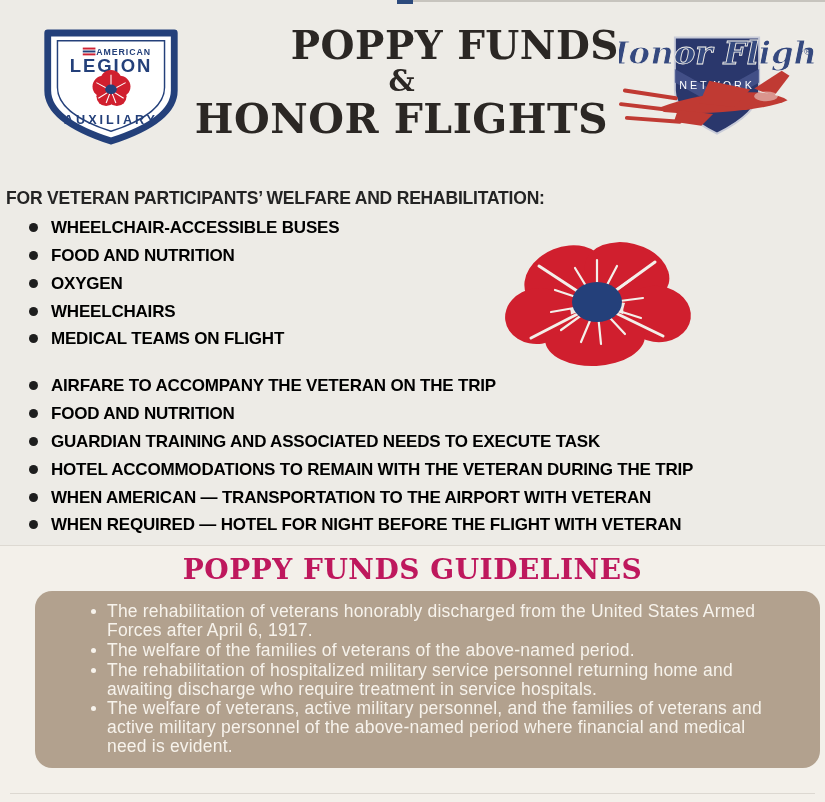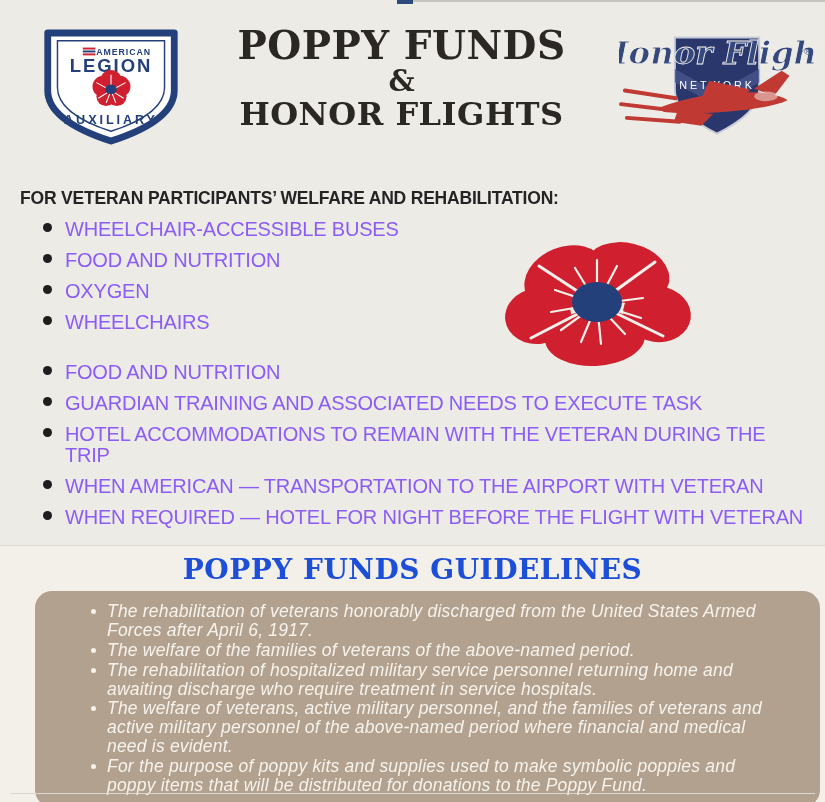--- a/index.html
+++ b/index.html
@@ -14,65 +14,65 @@
   .top-hairline { position:absolute; top:0; left:412px; right:0; height:2px; background:#c7c4be; }
   .top-dash     { position:absolute; top:0; left:397px; width:16px; height:4px; background:#2c4a7c; }
 
   
   .header { position:relative; display:flex; align-items:flex-start; padding:26px 10px 0 38px; }
   .legion-logo { flex:0 0 auto; }
   .title-block {
     flex:1 1 auto; text-align:center; margin-top:0;
     font-family:"DejaVu Serif", serif; font-weight:bold; color:#2b2724;
   }
-  .title-line1 { font-size:39px; line-height:1.02; letter-spacing:0.5px; }
+  .title-line1 { font-size:39px; line-height:1.02; letter-spacing:0.5px;text-align:right; }
   .title-amp   { font-size:29px; line-height:1.1; }
-  .title-line2 { font-size:32px; line-height:1.05; letter-spacing:0.5px; }
+  .title-line2 { font-size:41px; line-height:1.05; letter-spacing:0.5px; }
   .hf-logo { flex:0 0 auto; margin-top:-14px; }
 
   
-  .section { padding-left:20px; padding-right:20px; }
+  .section { padding-left:6px; padding-right:20px; }
   .sec-veteran { margin-top:20px; }
   .sec-guardian { margin-top:29px; }
   .sec-heading {
     font-weight:bold; font-size:17.5px; color:#242424; letter-spacing:-0.2px;
   }
   ul.bullets { list-style:none; margin:10px 0 0 0; padding:0; }
   ul.bullets li {
     position:relative; padding-left:45px; margin-bottom:10px;
-    font-size:20px; color:#8b5cf6; letter-spacing:-0.2px; line-height:1.05;
+    font-size:17px; color:#000000; letter-spacing:-0.2px; line-height:1.05;font-weight:bold;
   }
   ul.bullets li::before {
     content:""; position:absolute; left:23px; top:4px;
     width:9px; height:9px; border-radius:50%; background:#1e1e1e;
   }
 
   
   .poppy-art { position:absolute; left:495px; top:226px; }
 
   
   .guidelines-band {
     position:absolute; left:0; right:0; top:545px; bottom:0;
     background:#f3f0ea; border-top:1px solid #ddd9d2;
   }
   .guidelines-heading {
     margin:7px 0 5px 0; text-align:center;
     font-family:"DejaVu Serif", serif; font-weight:bold;
-    font-size:28px; color:#1d4ed8; letter-spacing:0.5px;
+    font-size:28px; color:#be185d; letter-spacing:0.5px;
   }
   .tan-box {
     margin-left:35px; width:785px; box-sizing:border-box;
     background:#b2a18e; border-radius:17px;
     padding:11px 30px 11px 48px;
     color:#f7f3ec;
   }
   .tan-box ul { list-style:none; margin:0; padding:0; }
   .tan-box li {
     position:relative; padding-left:24px; max-width:672px;
-    font-size:17.5px; line-height:1.08; letter-spacing:0.2px; margin-bottom:1px;font-style:italic;
+    font-size:17.5px; line-height:1.08; letter-spacing:0.2px; margin-bottom:1px;
   }
   .tan-box li::before {
     content:""; position:absolute; left:8px; top:7px;
     width:5px; height:5px; border-radius:50%; background:#f7f3ec;
   }
   .bottom-hairline { position:absolute; left:10px; right:10px; top:247px; height:1px; background:#dcd8d1; }
 </style>
 </head>
 <body>
 
@@ -143,20 +143,21 @@
     </div>
   </div>
 
   <div class="section sec-veteran">
     <div class="sec-heading">FOR VETERAN PARTICIPANTS’ WELFARE AND REHABILITATION:</div>
     <ul class="bullets">
       <li>WHEELCHAIR-ACCESSIBLE BUSES</li>
       <li>FOOD AND NUTRITION</li>
       <li>OXYGEN</li>
       <li>WHEELCHAIRS</li>
+      <li>MEDICAL TEAMS ON FLIGHT</li>
     </ul>
   </div>
 
   <div class="poppy-art">
     <svg width="205" height="150" viewBox="0 0 205 150">
       <g fill="#d01f2e">
         <ellipse cx="70" cy="52" rx="42" ry="31" transform="rotate(-22 70 52)"></ellipse>
         <ellipse cx="132" cy="47" rx="43" ry="30" transform="rotate(14 132 47)"></ellipse>
         <ellipse cx="43" cy="90" rx="33" ry="28" transform="rotate(-8 43 90)"></ellipse>
         <ellipse cx="162" cy="88" rx="34" ry="28" transform="rotate(8 162 88)"></ellipse>
@@ -181,34 +182,34 @@
           <line x1="102" y1="78" x2="44" y2="40"></line>
         <line x1="102" y1="78" x2="36" y2="112"></line>
           <line x1="102" y1="78" x2="168" y2="110"></line>
       </g>
       <ellipse cx="102" cy="76" rx="25" ry="20" fill="#24407a"></ellipse>
     </svg>
   </div>
 
   <div class="section sec-guardian">
     <ul class="bullets">
+      <li>AIRFARE TO ACCOMPANY THE VETERAN ON THE TRIP</li>
       <li>FOOD AND NUTRITION</li>
       <li>GUARDIAN TRAINING AND ASSOCIATED NEEDS TO EXECUTE TASK</li>
       <li>HOTEL ACCOMMODATIONS TO REMAIN WITH THE VETERAN DURING THE TRIP</li>
       <li>WHEN AMERICAN — TRANSPORTATION TO THE AIRPORT WITH VETERAN</li>
       <li>WHEN REQUIRED — HOTEL FOR NIGHT BEFORE THE FLIGHT WITH VETERAN</li>
     </ul>
   </div>
 
   <div class="guidelines-band">
     <div class="guidelines-heading">POPPY FUNDS GUIDELINES</div>
     <div class="tan-box">
       <ul>
         <li>The rehabilitation of veterans honorably discharged from the United States Armed Forces after April 6, 1917.</li>
         <li>The welfare of the families of veterans of the above-named period.</li>
         <li>The rehabilitation of hospitalized military service personnel returning home and awaiting discharge who require treatment in service hospitals.</li>
         <li>The welfare of veterans, active military personnel, and the families of veterans and active military personnel of the above-named period where financial and medical need is evident.</li>
-        <li>For the purpose of poppy kits and supplies used to make symbolic poppies and poppy items that will be distributed for donations to the Poppy Fund.</li>
       </ul>
     </div>
     <div class="bottom-hairline"></div>
   </div>
 </div>
 
 </body></html>

